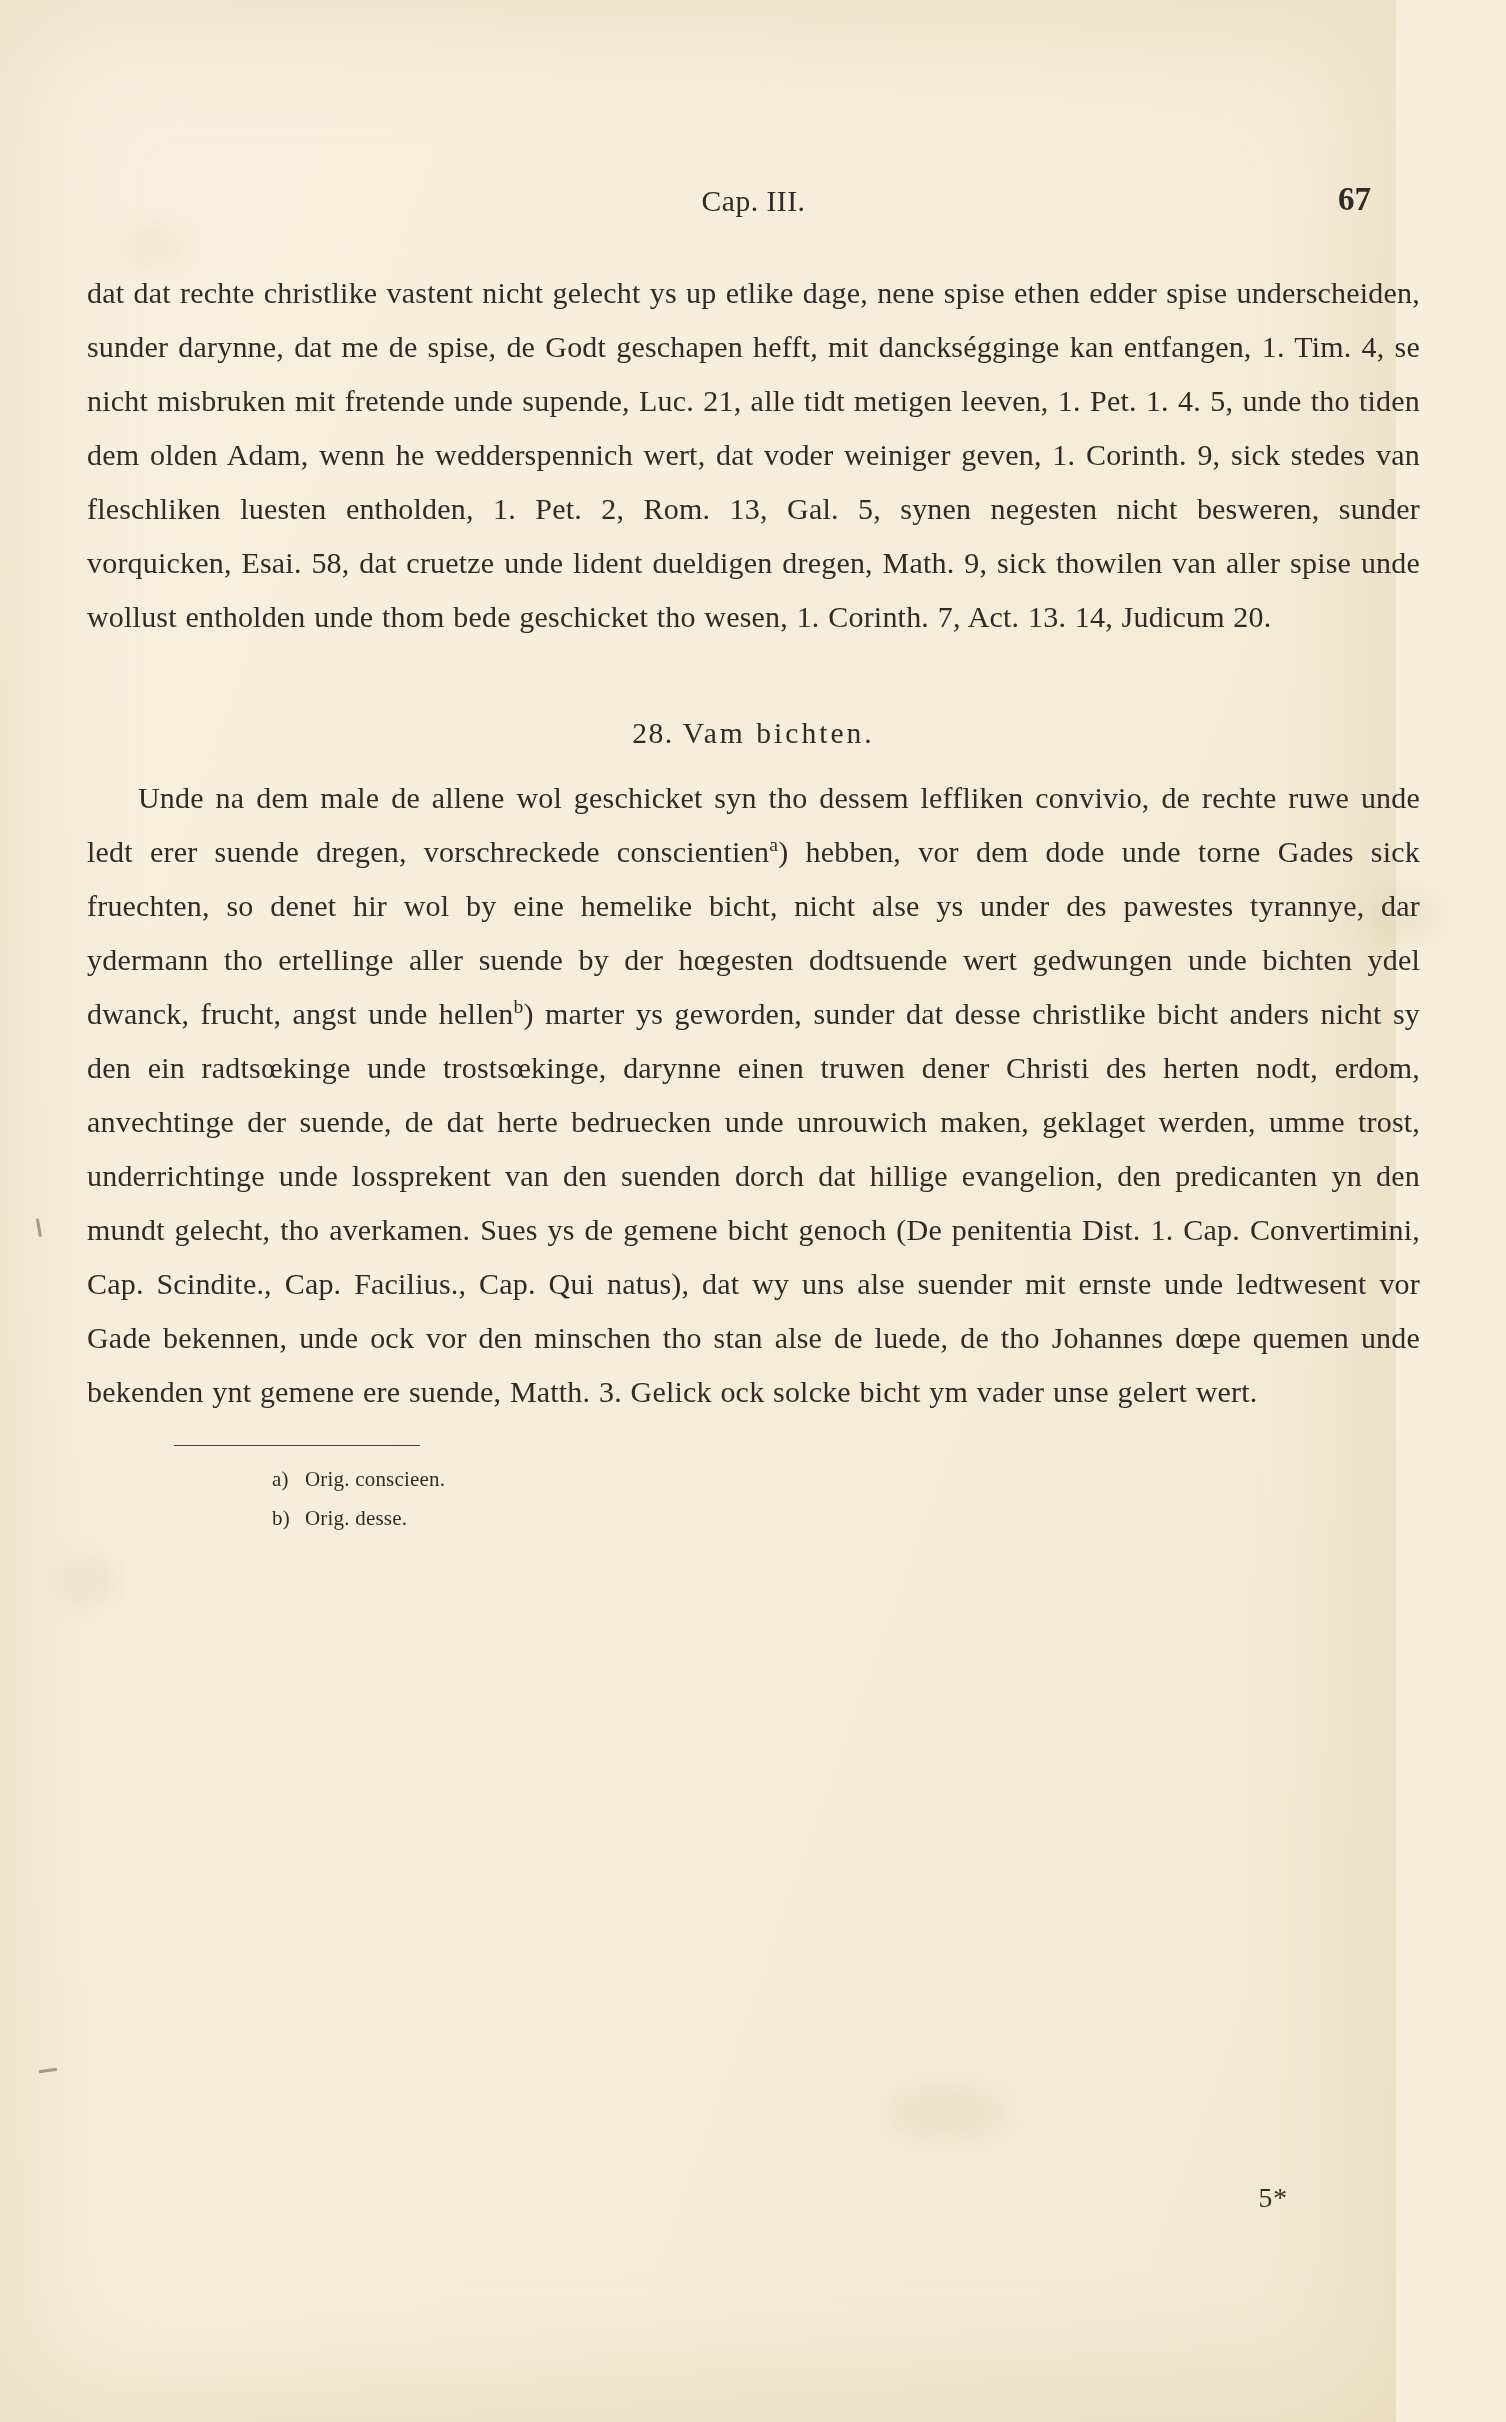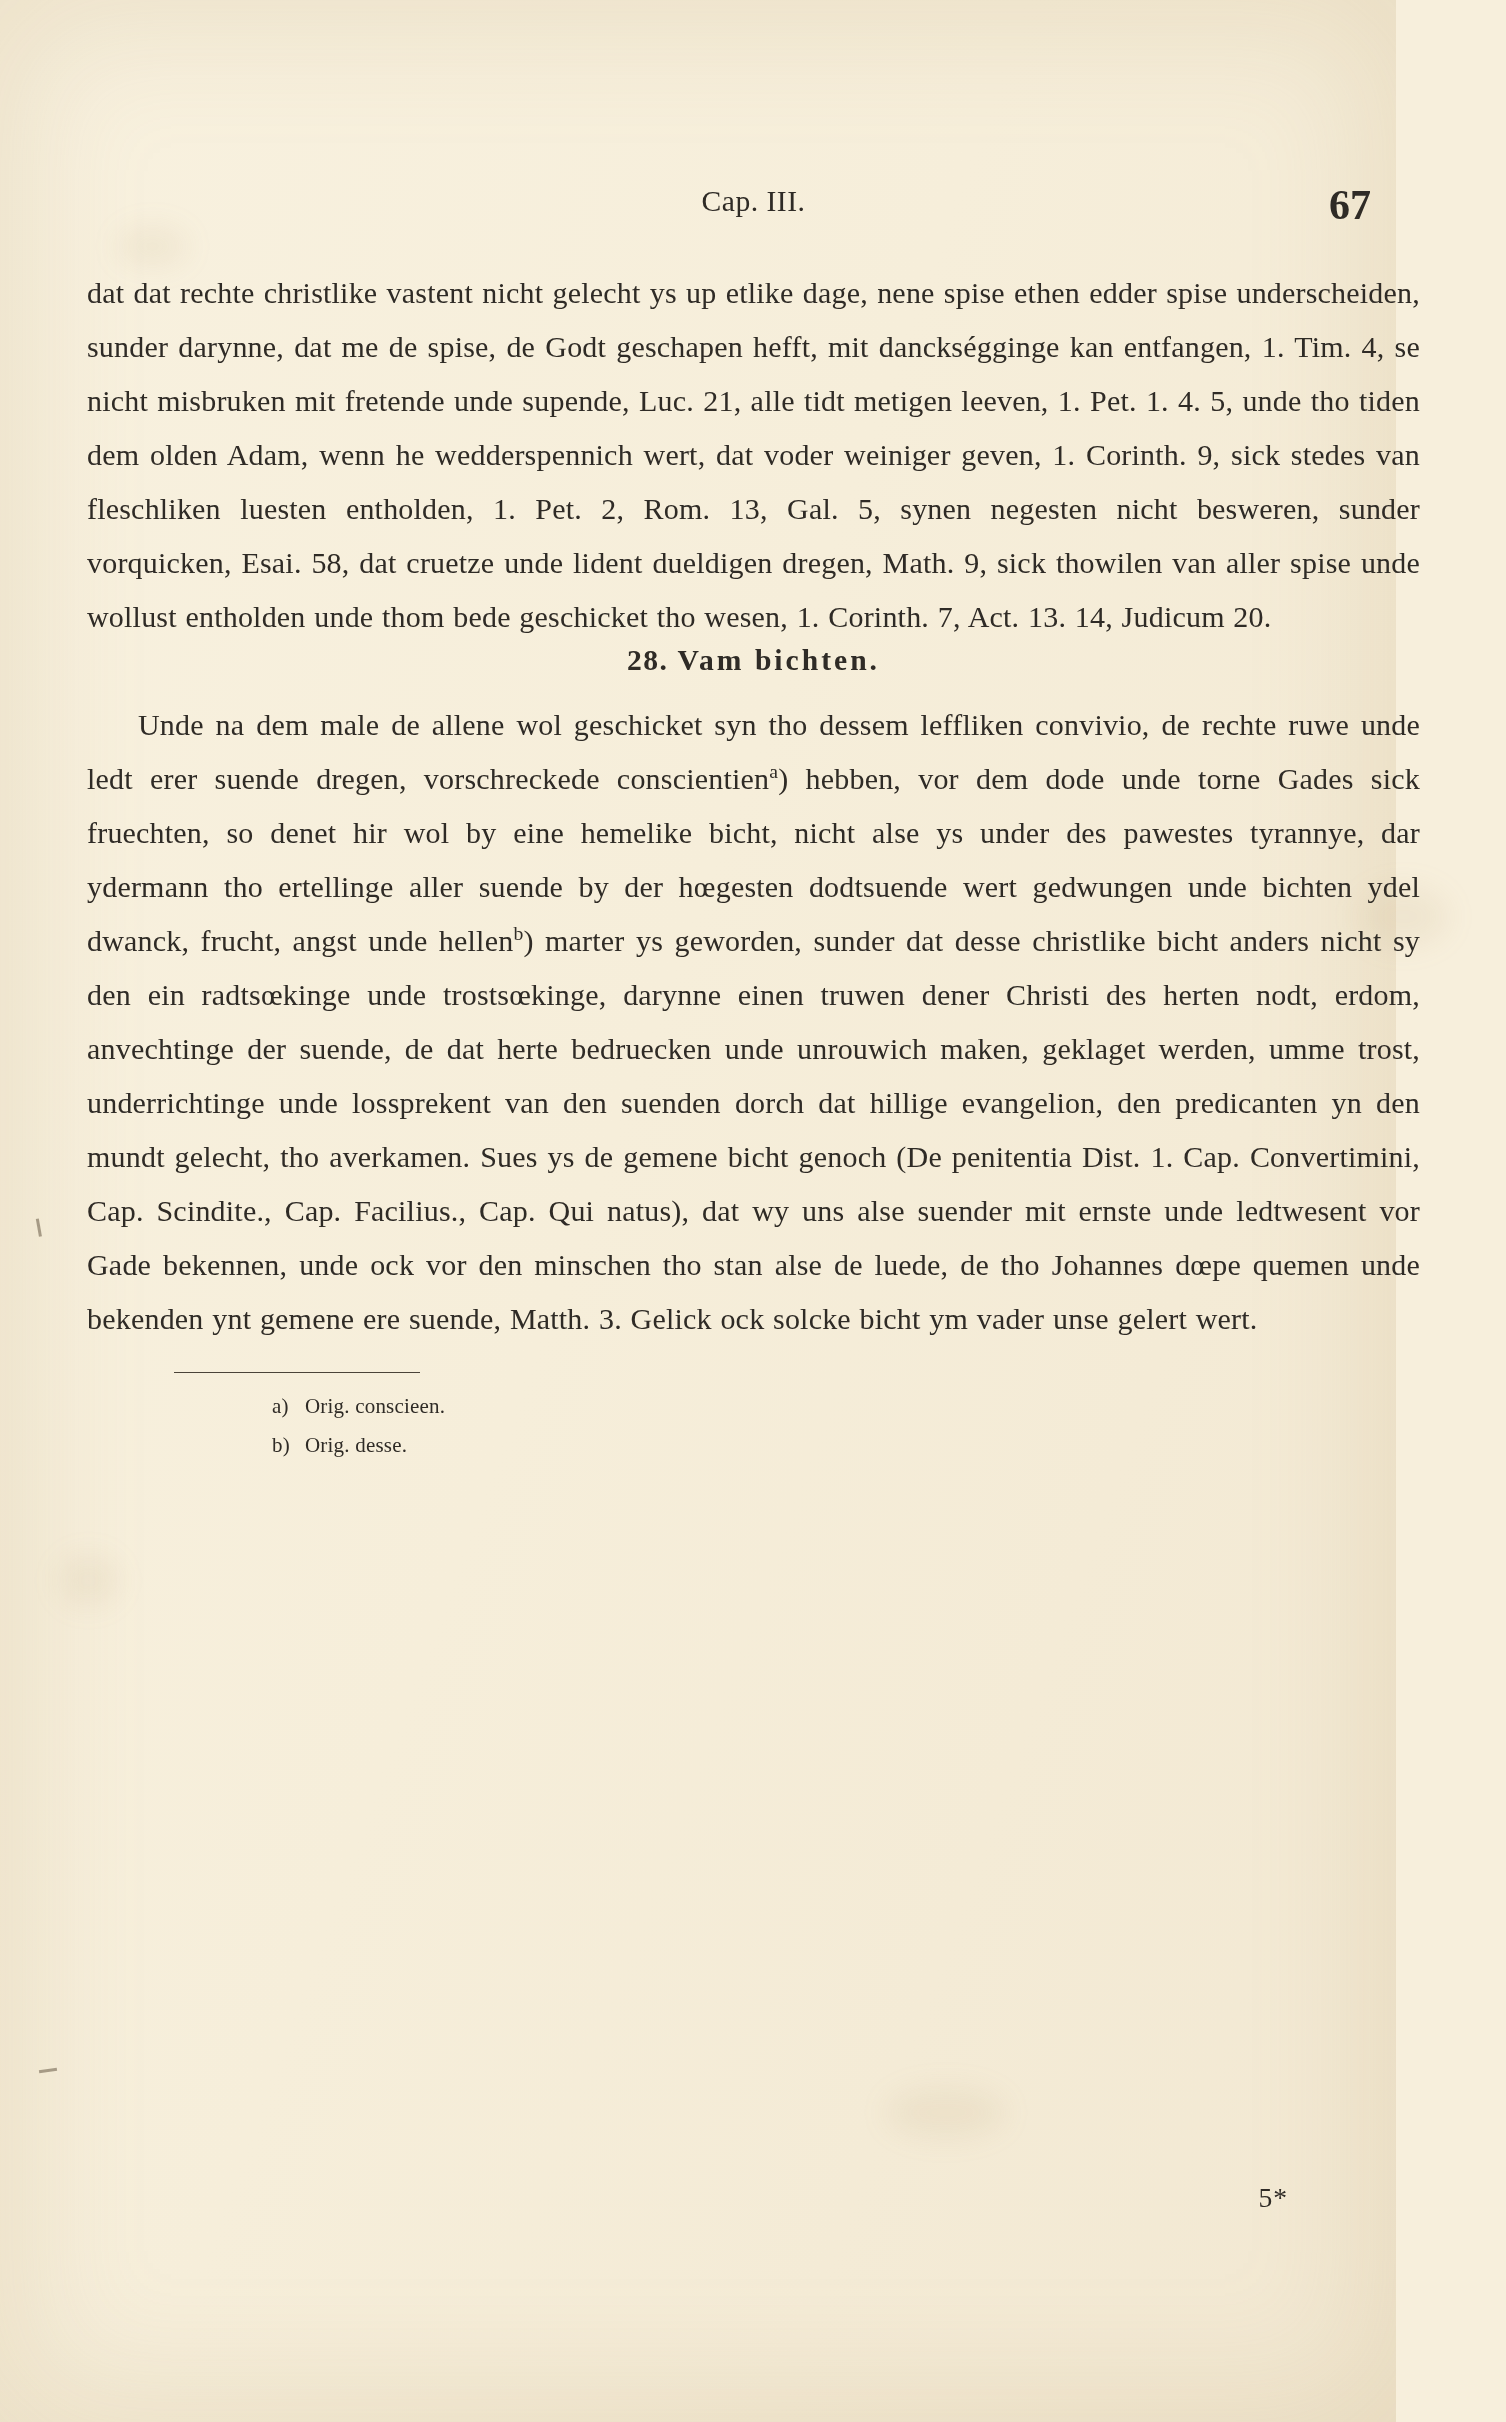--- a/index.html
+++ b/index.html
@@ -53,40 +53,40 @@
     left: 0;
     right: 0;
     text-align: center;
     font-size: 29.6px;
     letter-spacing: 0.5px;
   }
   .folio {
     position: absolute;
     right: 49px;
     top: -3.9px;
-    font-size: 42px;
+    font-size: 33px;
     font-weight: 600;
   }
   .body-text {
     font-size: 30px;
     line-height: 54px;
     text-align: justify;
     margin-top: 21.7px;
     letter-spacing: 0.2px;
     word-spacing: 1px;
   }
   .para-continued {
     text-indent: 0;
   }
   .section-heading {
     text-align: center;
     font-size: 29.6px;
+    margin-top: 73px;
     margin-bottom: 9.9px;
     letter-spacing: 1.5px;
-    font-weight: bold;
   }
   .section-heading .sp {
     letter-spacing: 3px;
   }
   .para-indent {
     text-indent: 51px;
   }
   sup.note {
     font-size: 19.7px;
     vertical-align: super;

